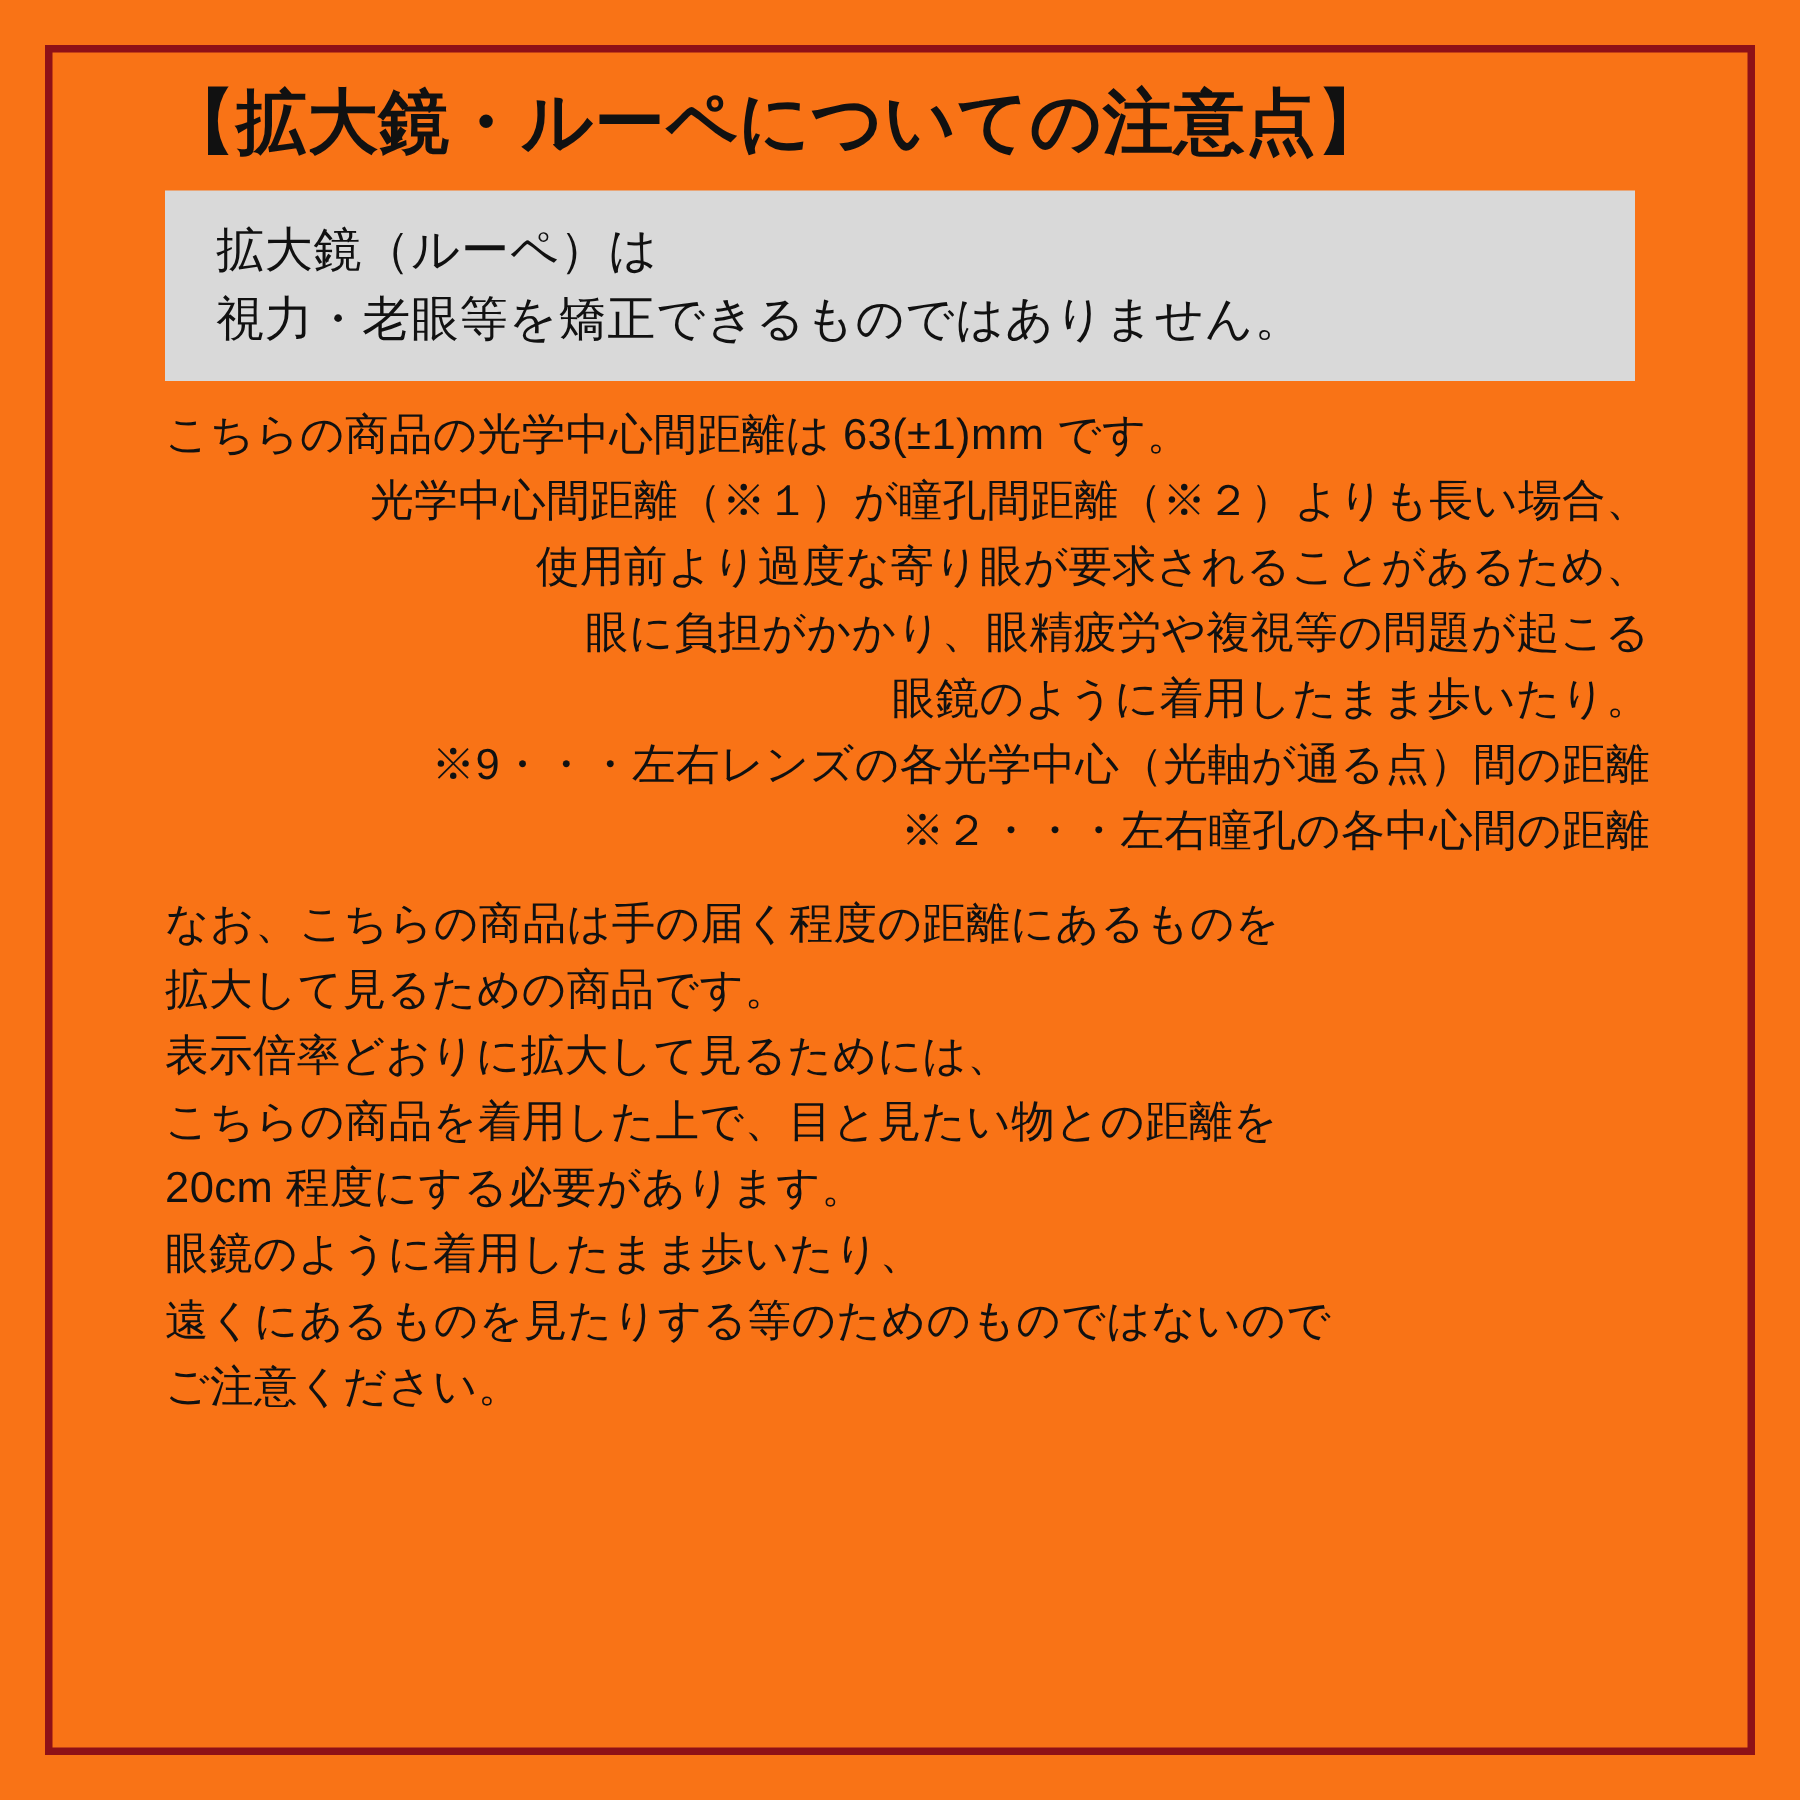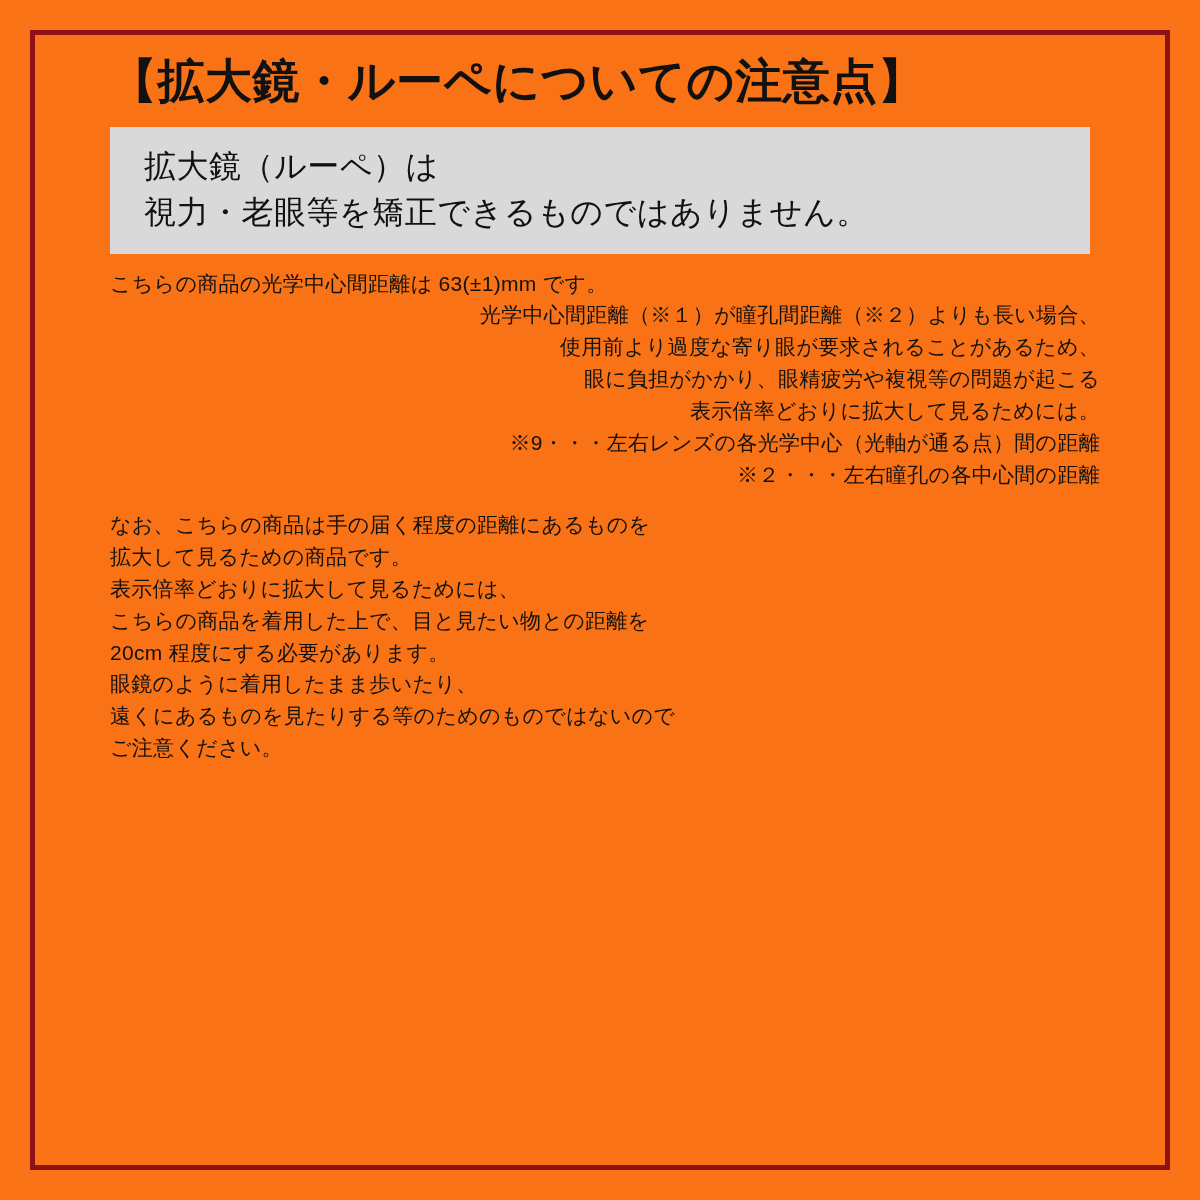--- a/index.html
+++ b/index.html
@@ -53,21 +53,21 @@
     box-sizing: border-box;
   }
   .highlight-line {
     font-size: 32px;
     line-height: 1.45;
     color: #111111;
     letter-spacing: 0.5px;
     white-space: nowrap;
   }
   .para {
-    font-size: 21px;
+    font-size: 29px;
     line-height: 1.52;
     color: #111111;
     letter-spacing: 0.3px;
     white-space: nowrap;
   }
   .indent-1 {
     padding-left: 30px;
     text-align: right;
   }
   .block-gap {
@@ -88,21 +88,21 @@
     <div class="highlight-box">
       <div class="highlight-line">拡大鏡（ルーペ）は</div>
       <div class="highlight-line">視力・老眼等を矯正できるものではありません。</div>
     </div>
 
     <div>
       <div class="para">こちらの商品の光学中心間距離は 63(±1)mm です。</div>
       <div class="para indent-1">光学中心間距離（※１）が瞳孔間距離（※２）よりも長い場合、</div>
       <div class="para indent-1">使用前より過度な寄り眼が要求されることがあるため、</div>
       <div class="para indent-1">眼に負担がかかり、眼精疲労や複視等の問題が起こる</div>
-      <div class="para indent-1">表示倍率どおりに拡大して見るためには。</div>
+      <div class="para indent-1">眼鏡のように着用したまま歩いたり。</div>
       <div class="para indent-1">※9・・・左右レンズの各光学中心（光軸が通る点）間の距離</div>
       <div class="para indent-1">※２・・・左右瞳孔の各中心間の距離</div>
     </div>
 
     <div class="block-gap"></div>
 
     <div>
       <div class="para">なお、こちらの商品は手の届く程度の距離にあるものを</div>
       <div class="para">拡大して見るための商品です。</div>
       <div class="para">表示倍率どおりに拡大して見るためには、</div>

